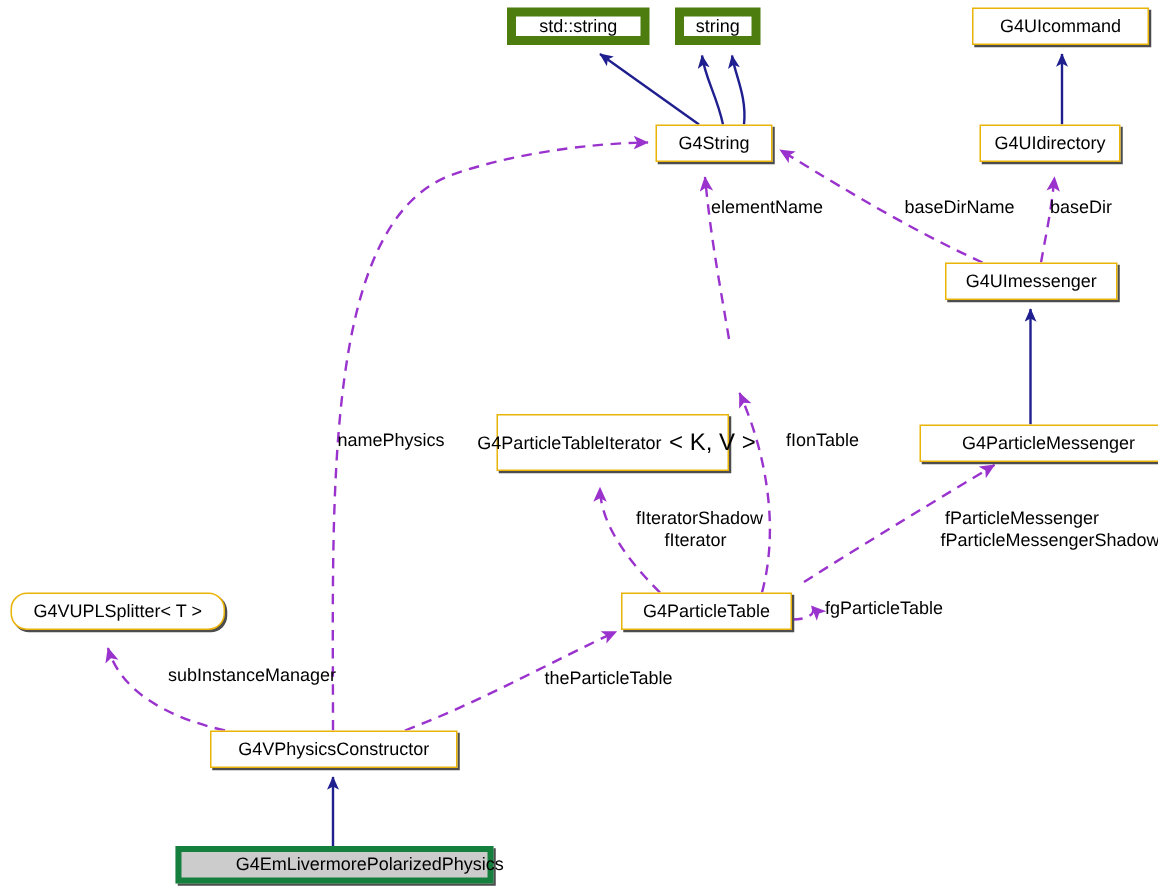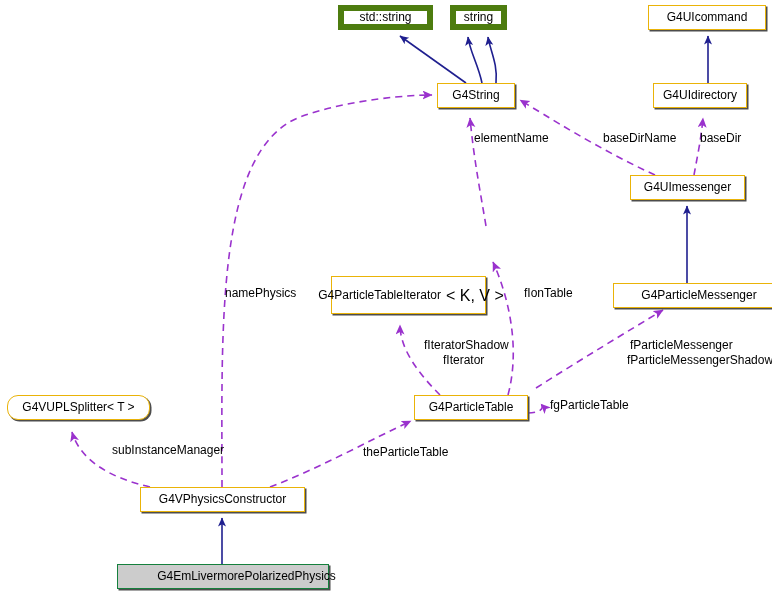--- a/index.html
+++ b/index.html
@@ -40,21 +40,21 @@
   }
   .node.extern {
     border: 6px solid #4d7c0f;
     box-shadow: none;
   }
   .node.solid {
     box-shadow: 1.5px 1.5px 0 0 #4d4d4d;
   }
   .node.current {
     background: #cccccc;
-    border: 1px solid #15803d;
+    border: 4px solid #15803d;
     box-shadow: 1.5px 1.5px 0 0 #4d4d4d;
     padding-left: 47px;
   }
   .node .nlabel {
     display: block;
     padding: 0 5px;
   }
   .node .tmpl {
     display: block;
     font-size: 16px;

